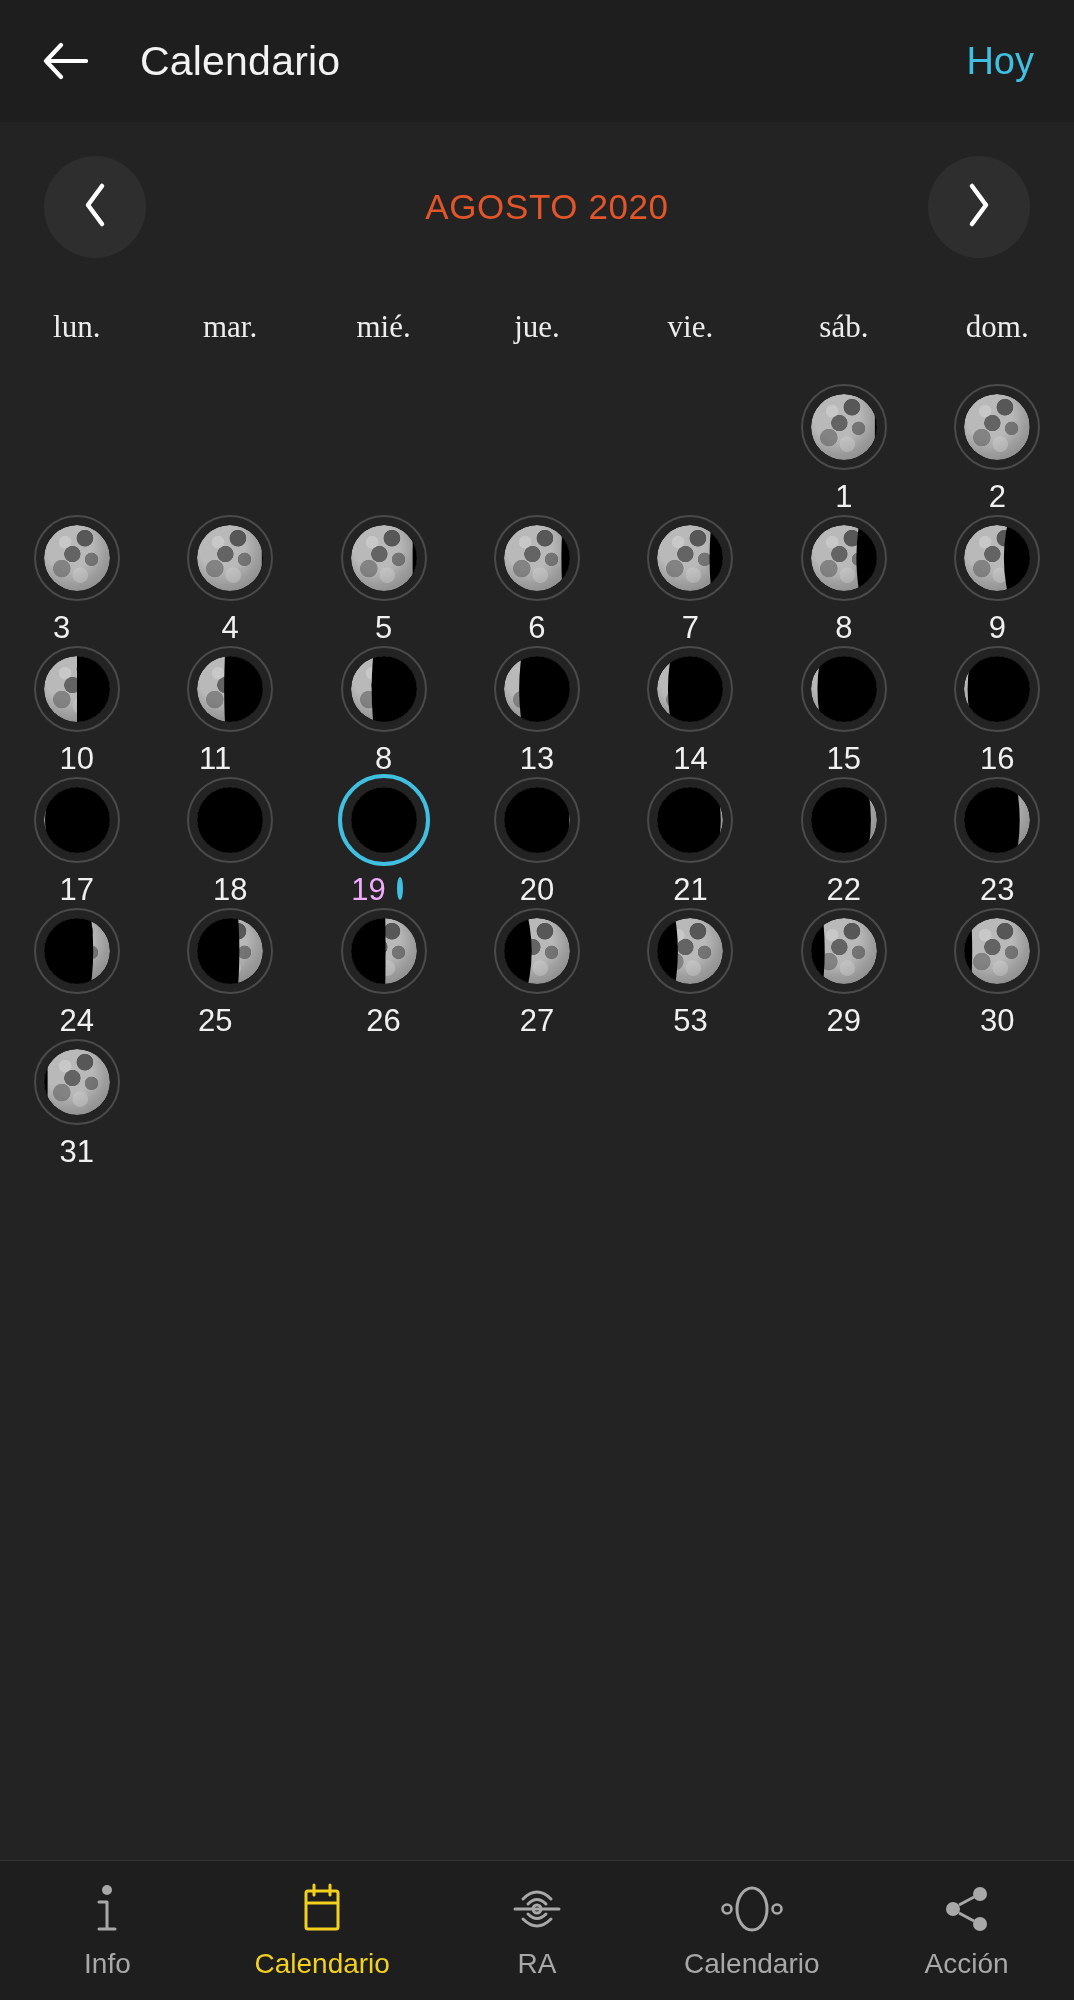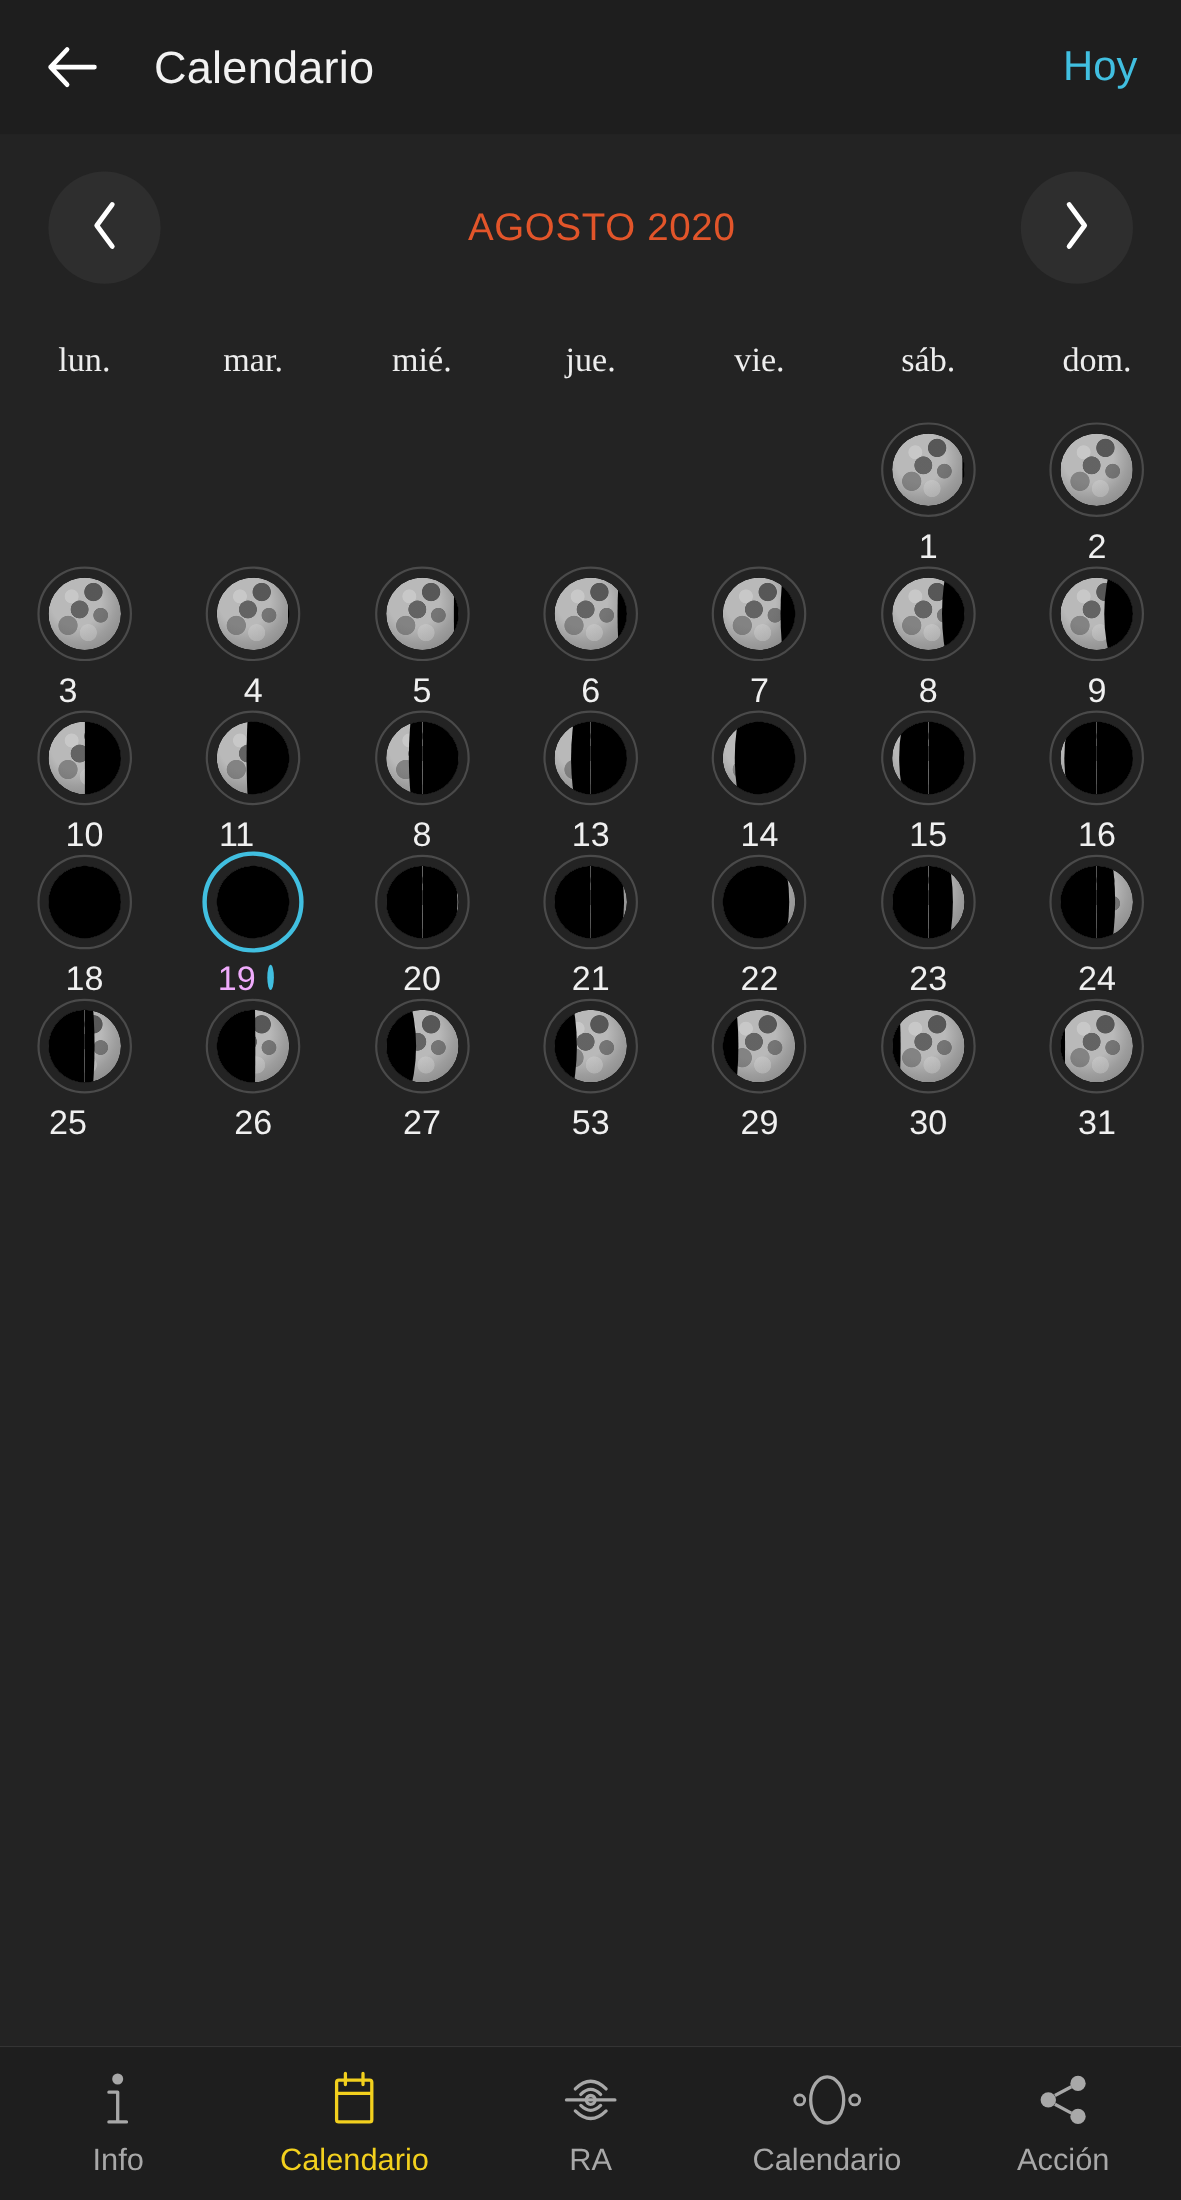--- a/index.html
+++ b/index.html
@@ -463,20 +463,37 @@
           </div>
           <div class="day-label-row">
             <span class="day-num">16</span>
           </div>
         </div>
         <div class="day-cell">
           <div class="moon-holder">
             <div class="moon-ring"></div>
             <div class="moon-disc">
               <div class="moon-lit"></div>
+              <div class="shade right">
+                <div class="shade-fill"></div>
+              </div>
+              <div class="shade left">
+                <div class="shade-fill" style="background: rgb(0, 0, 0); clip-path: ellipse(96% 100% at 100% 50%);"></div>
+              </div>
+            </div>
+          </div>
+          <div class="day-label-row">
+            <span class="day-num">17</span>
+          </div>
+        </div>
+        <div class="day-cell">
+          <div class="moon-holder">
+            <div class="moon-ring"></div>
+            <div class="moon-disc">
+              <div class="moon-lit"></div>
               <div class="shade-fill"></div>
             </div>
           </div>
           <div class="day-label-row">
             <span class="day-num">18</span>
           </div>
         </div>
         <div class="day-cell selected">
           <div class="moon-holder">
             <div class="moon-ring"></div>

